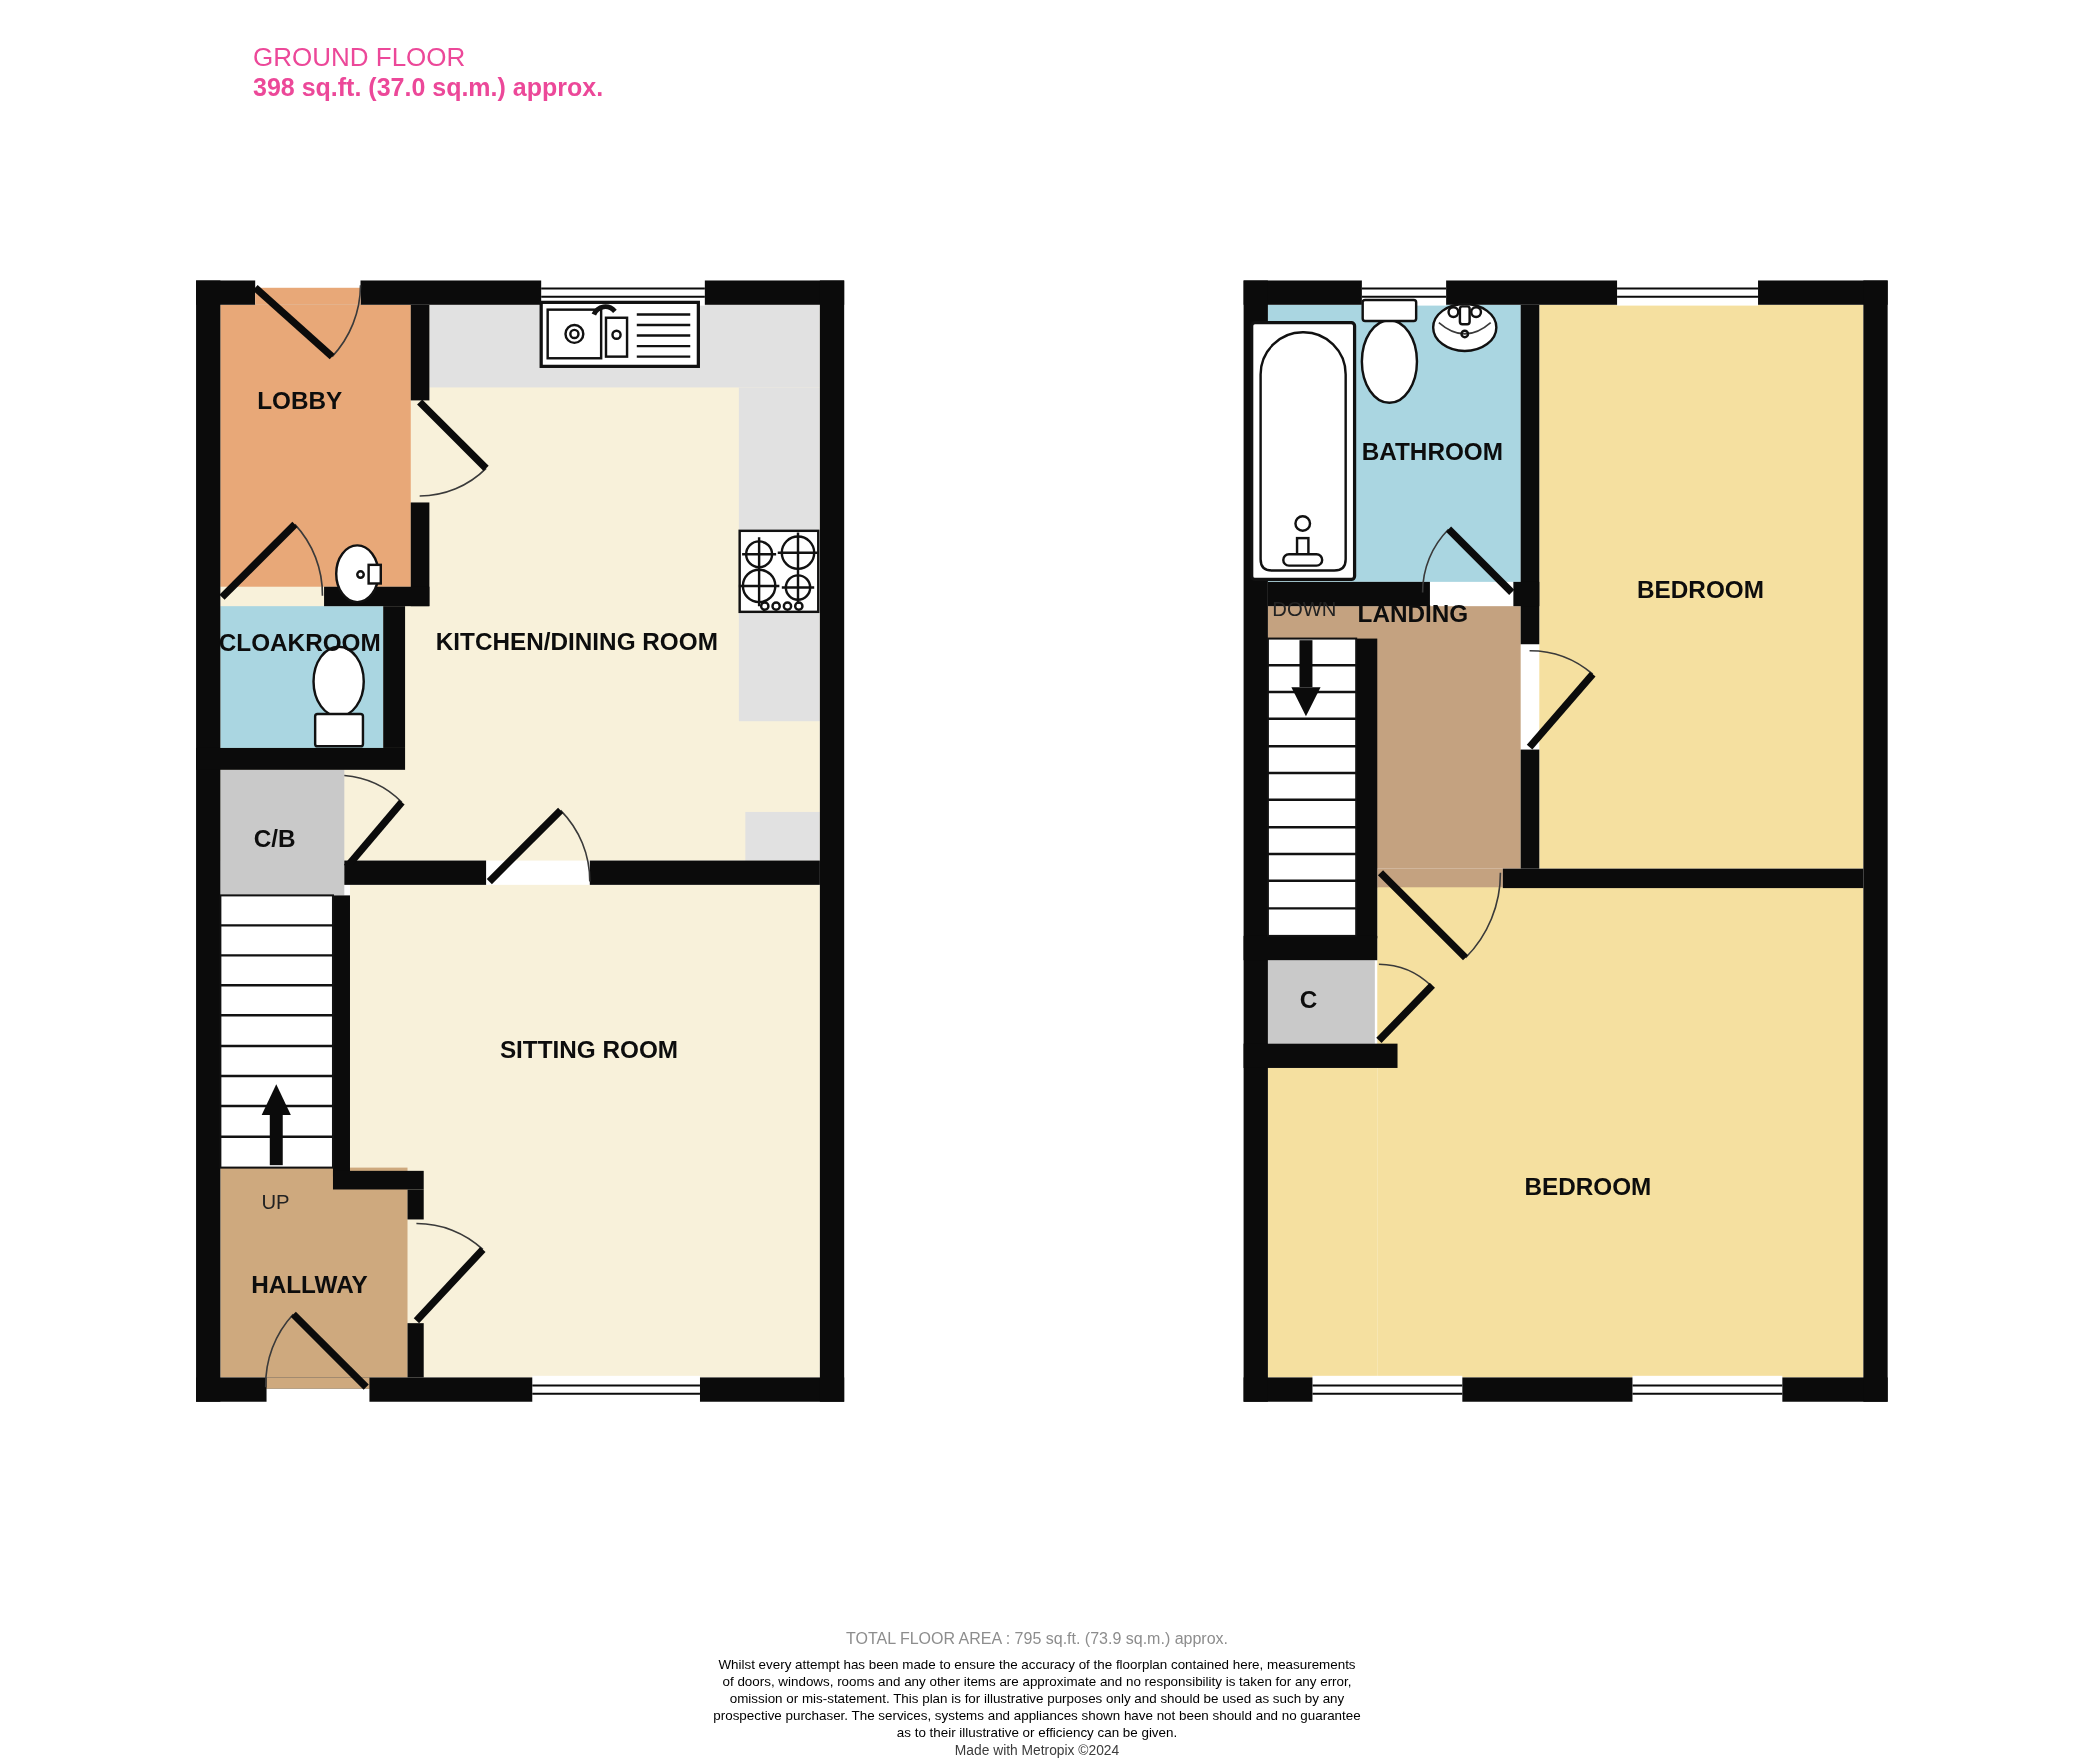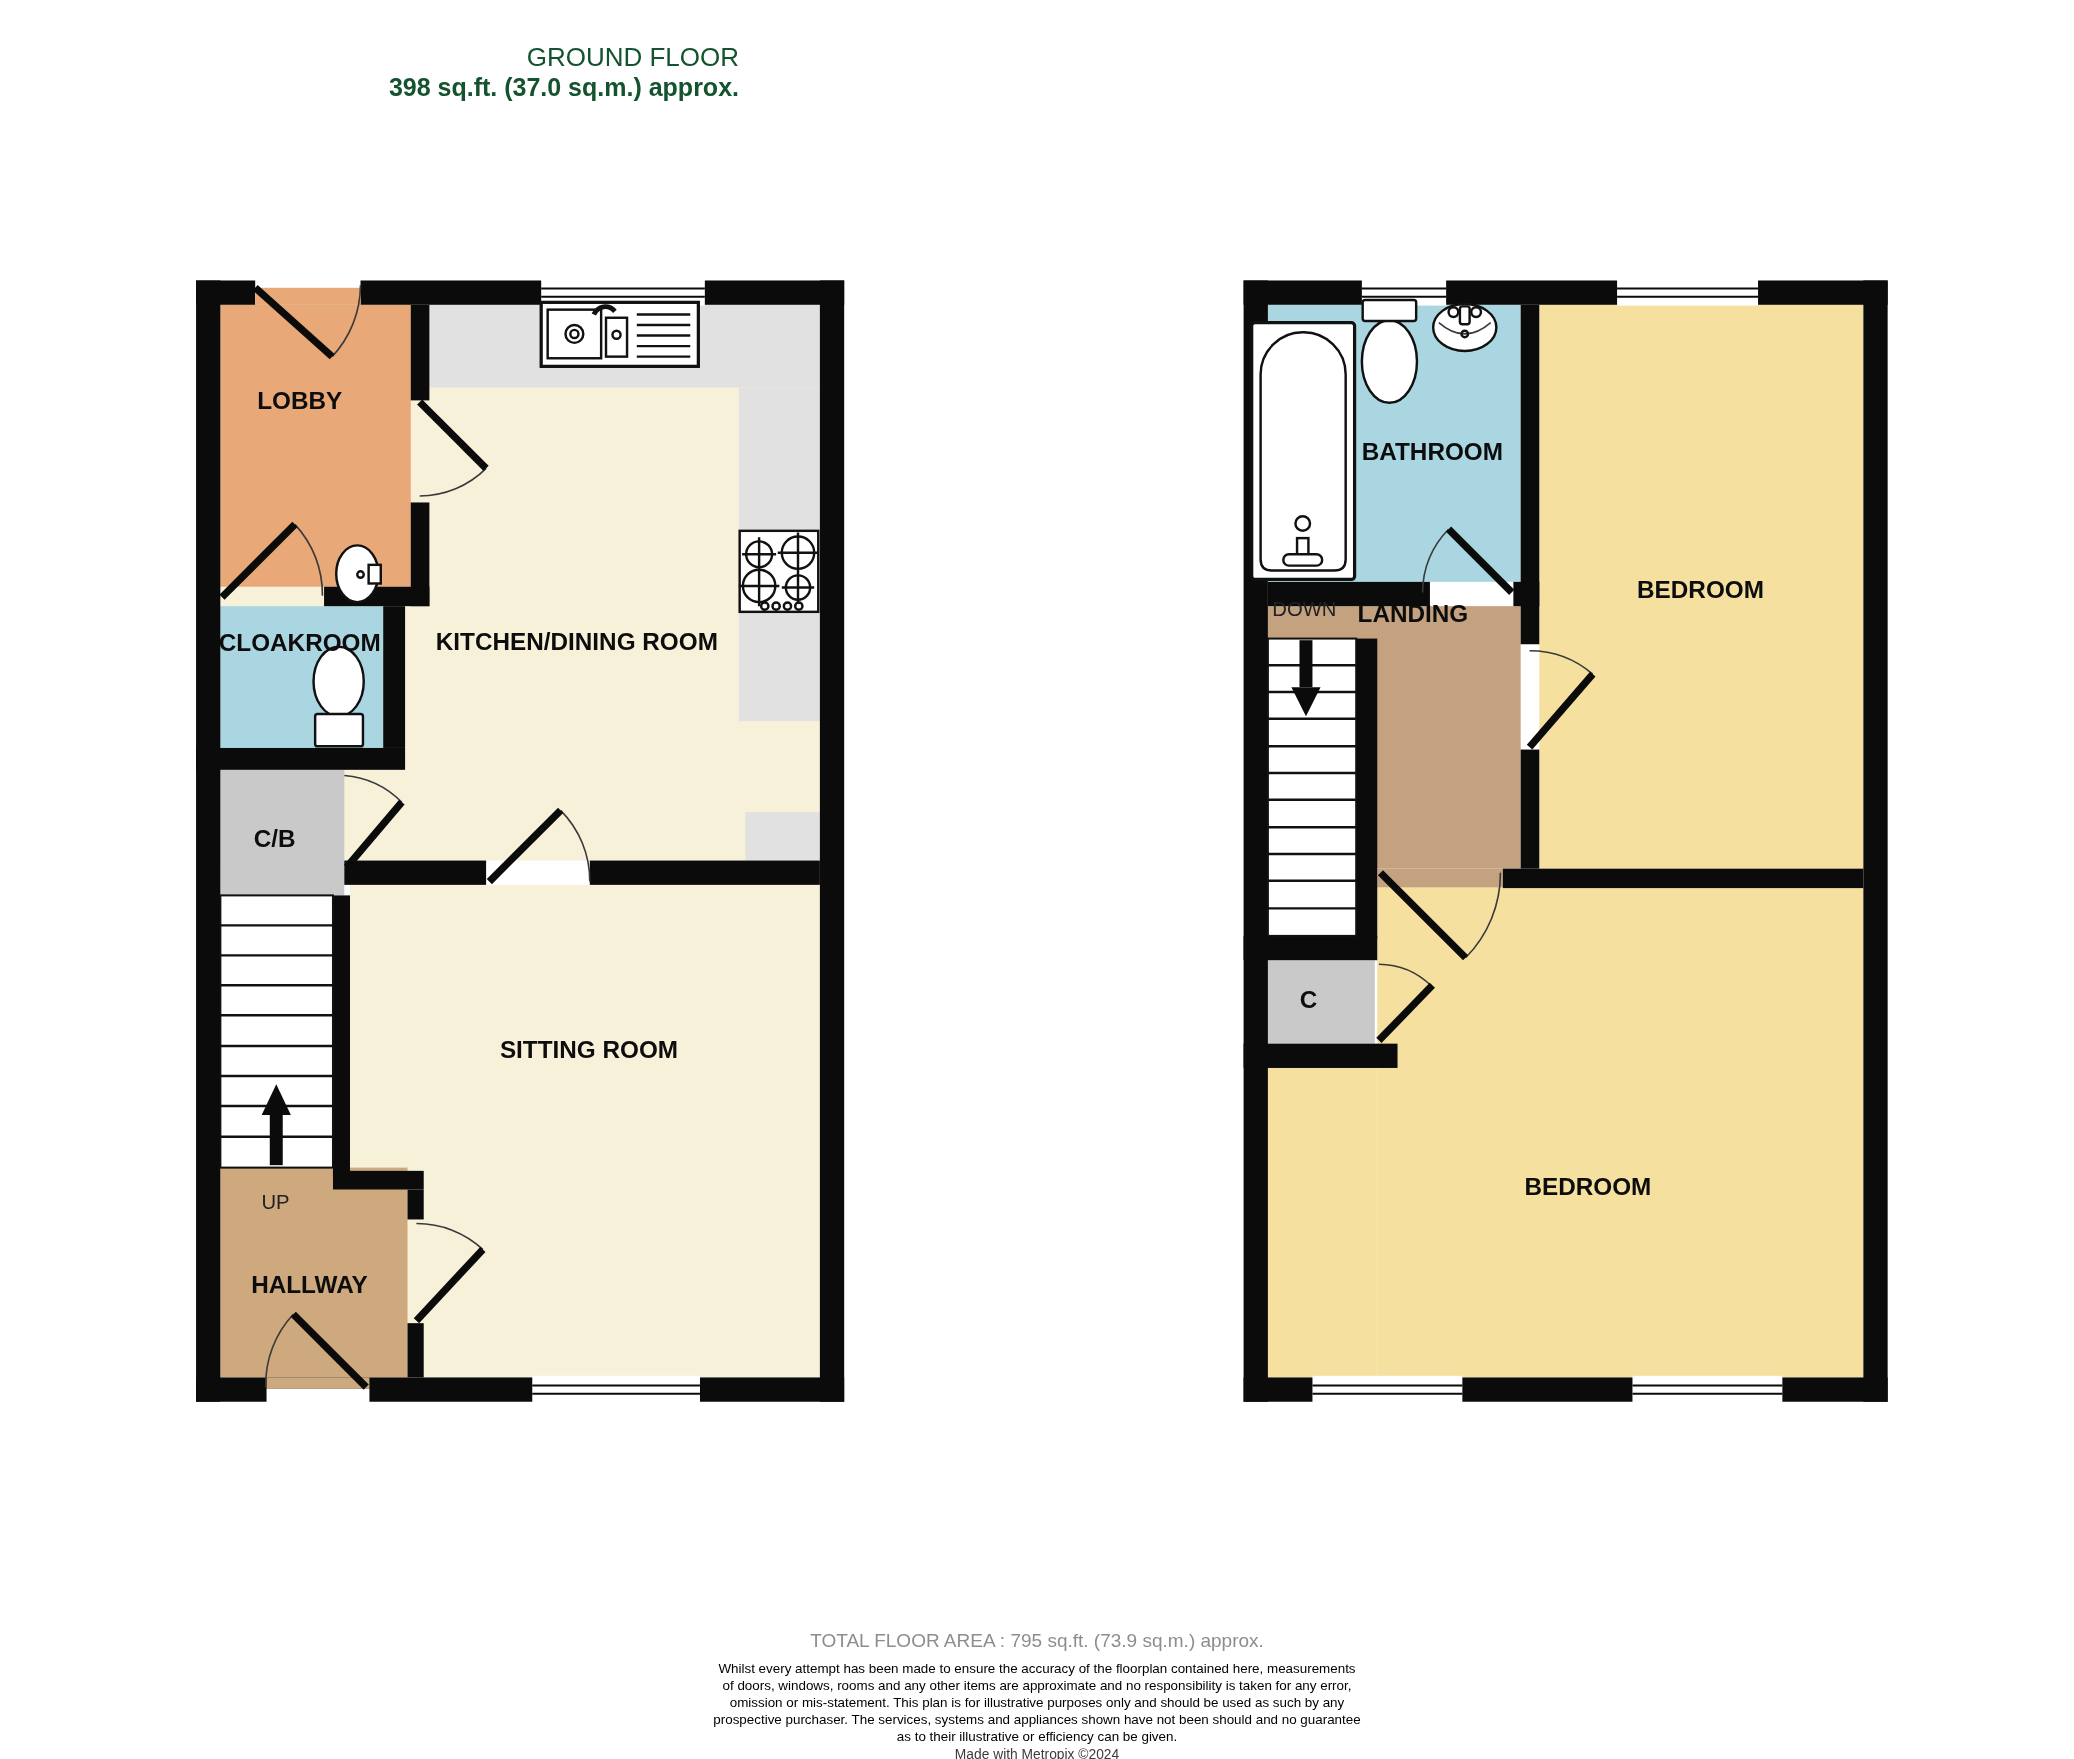--- a/index.html
+++ b/index.html
@@ -1,25 +1,25 @@
 <!DOCTYPE html>
 <html style="font-size:13px"><head>
 <meta charset="utf-8">
 <style>
   html,body{margin:0;padding:0;background:#ffffff;}
   .canvas{position:relative;width:2074px;height:1760px;background:#fff;overflow:hidden;
           font-family:"Liberation Sans",sans-serif;}
-  .floor-header{position:absolute;width:486px;text-align:right;color:#14532d;}
+  .floor-header{position:absolute;width:486px;text-align:left;color:#ec4899;}
   .floor-header .fh-title{font-size:26px;line-height:31px;}
   .floor-header .fh-area{font-size:25px;line-height:29px;font-weight:bold;}
   #gf-header{left:253px;top:42px;}
   #ff-header{left:1288px;top:42px;}
   .plan-svg{position:absolute;left:0;top:0;}
   .footer{position:absolute;left:0;top:1630px;width:2074px;text-align:center;}
-  .footer .total{font-size:19px;color:#8d8d8d;margin-bottom:8px;}
+  .footer .total{font-size:16px;color:#8d8d8d;margin-bottom:8px;}
   .footer .disclaimer{width:713px;margin:0 auto;font-size:13.4px;line-height:17px;color:#000000;}
   .footer .credit{font-size:13.8px;color:#3c3c3c;margin-top:2.4px;}
 
   
   .wall{fill:#0b0b0b;}
   .f-cream{fill:#F8F1DA;}  .f-lobby{fill:#E8A878;}  .f-wet{fill:#AAD6E1;}
   .f-bed{fill:#F5E0A0;}    .f-hall{fill:#CEA97E;}   .f-land{fill:#C4A280;}
   .f-cup{fill:#C9C9C9;}    .f-counter{fill:#E1E1E1;} .f-white{fill:#ffffff;}
   .fixture{fill:#ffffff;stroke:#111;stroke-width:3;}
   .fix-thick{fill:#ffffff;stroke:#111;stroke-width:4;}

